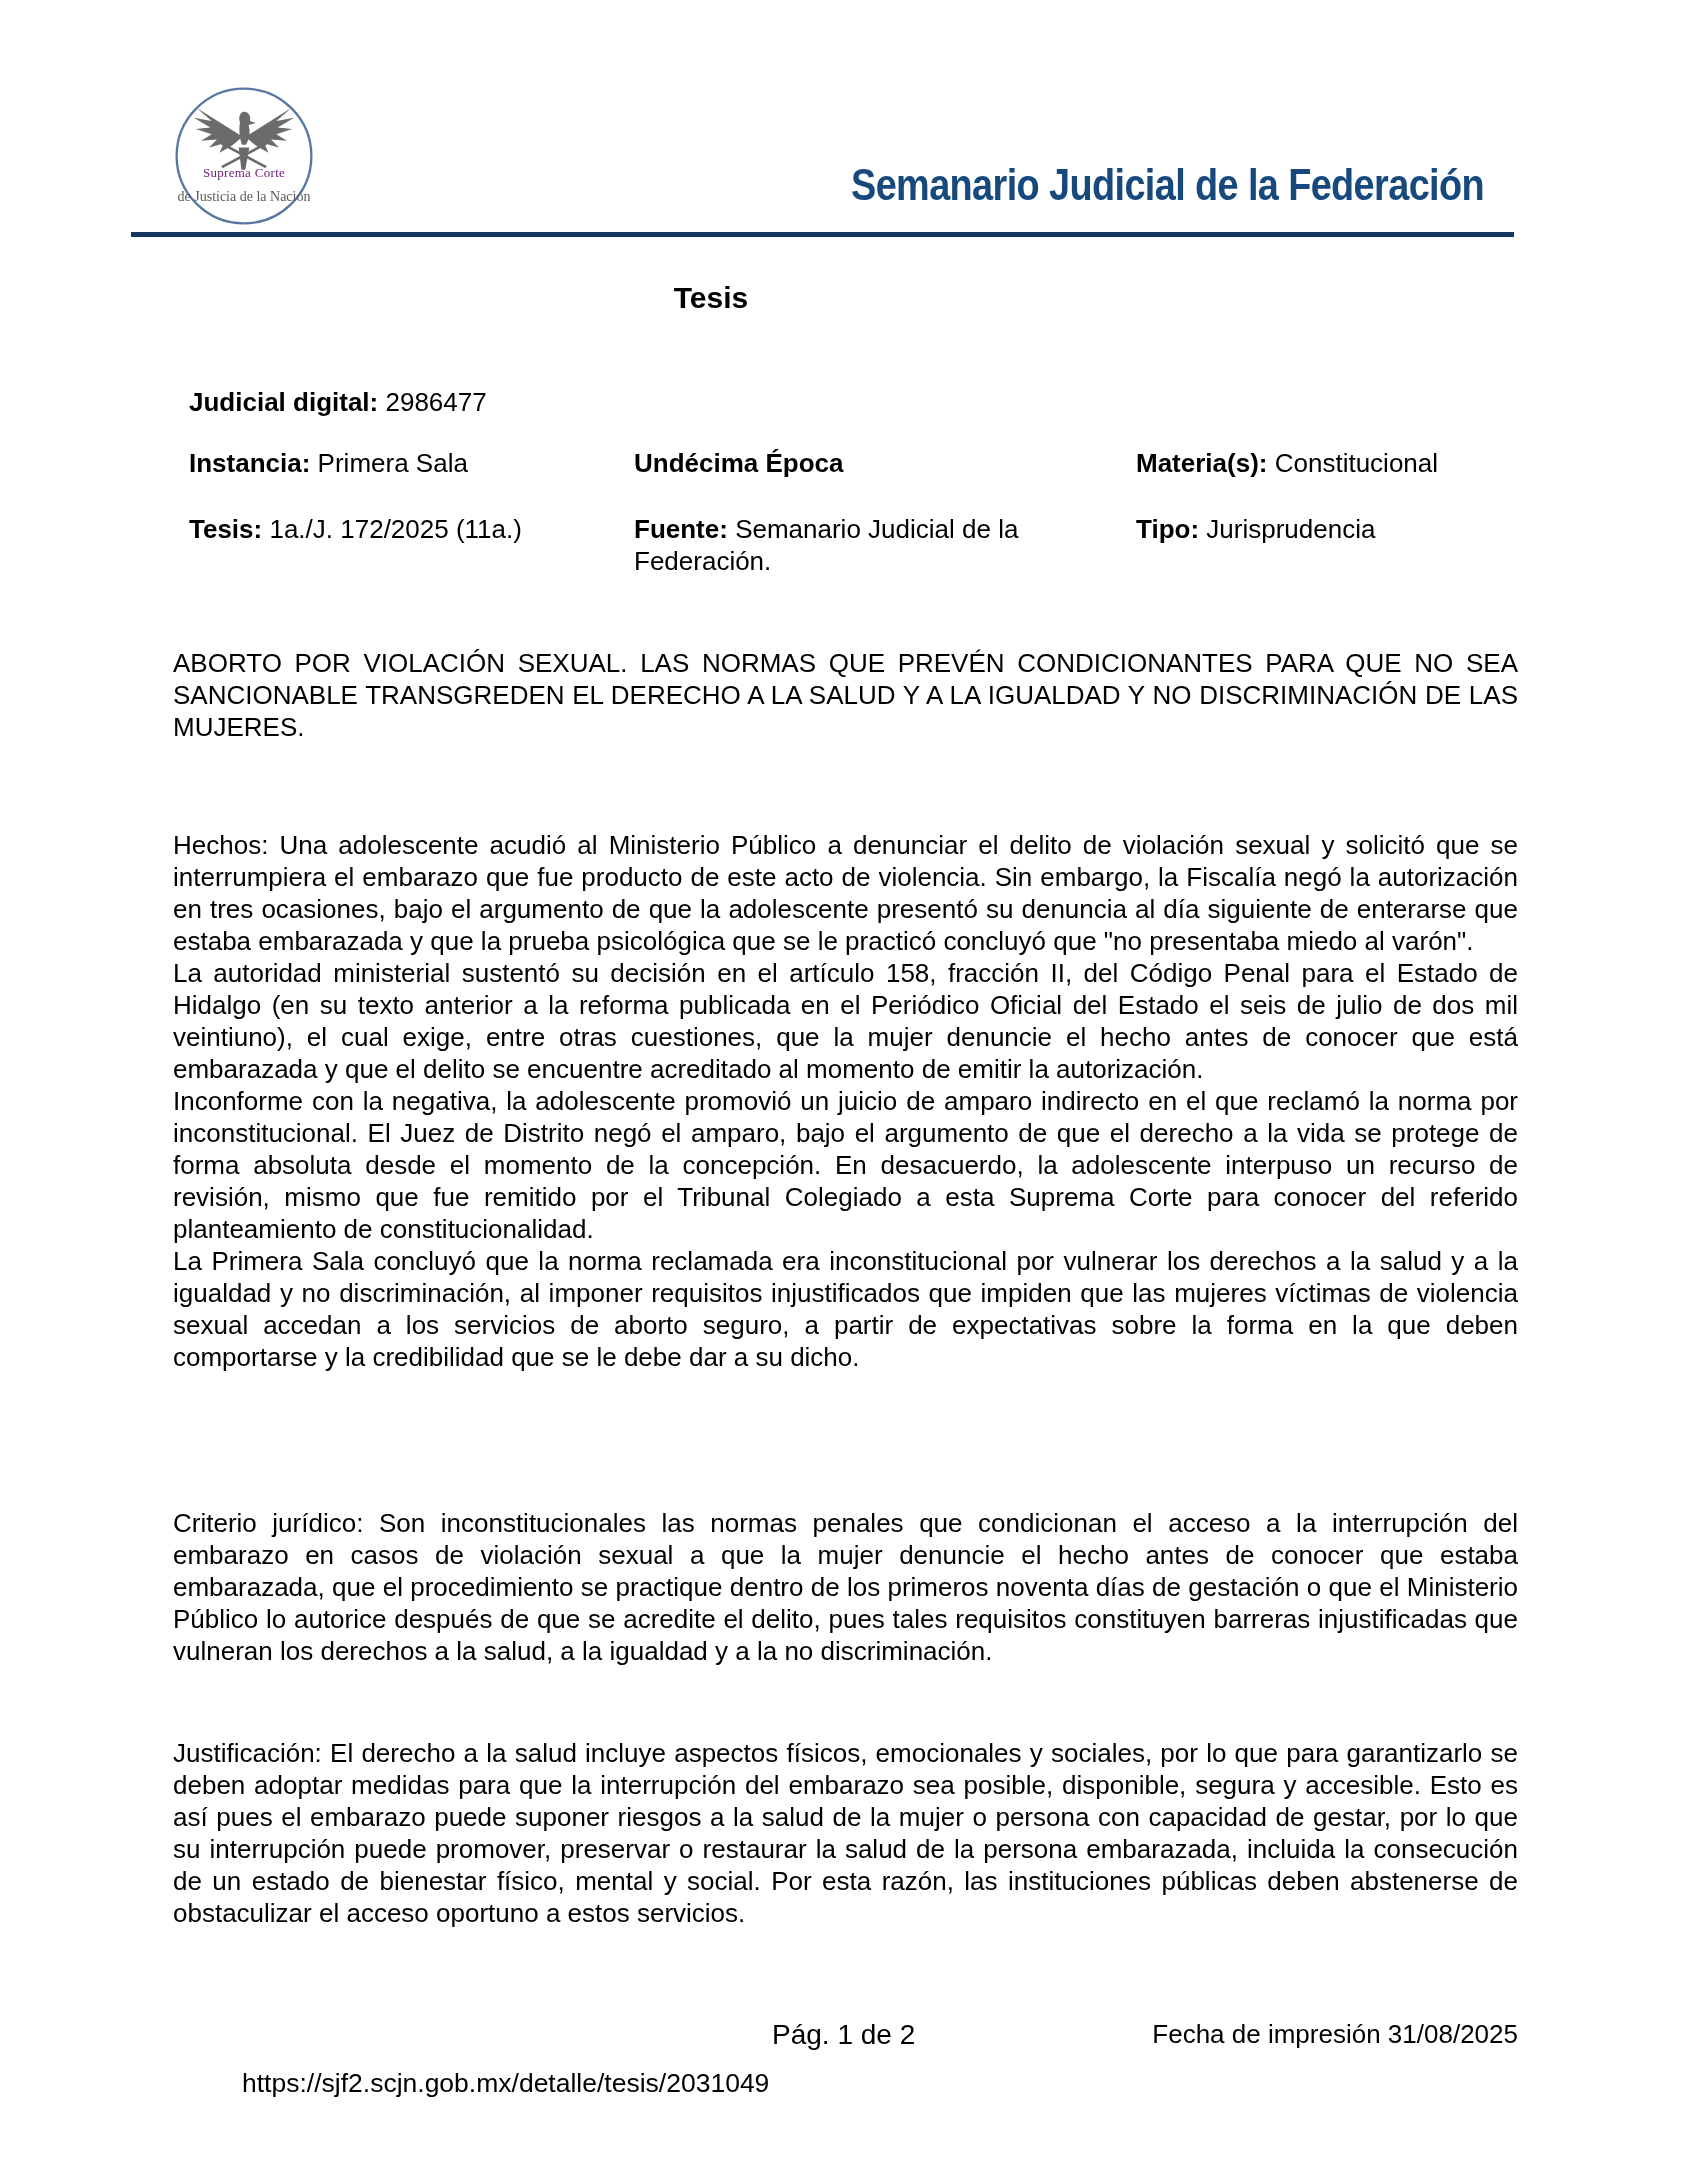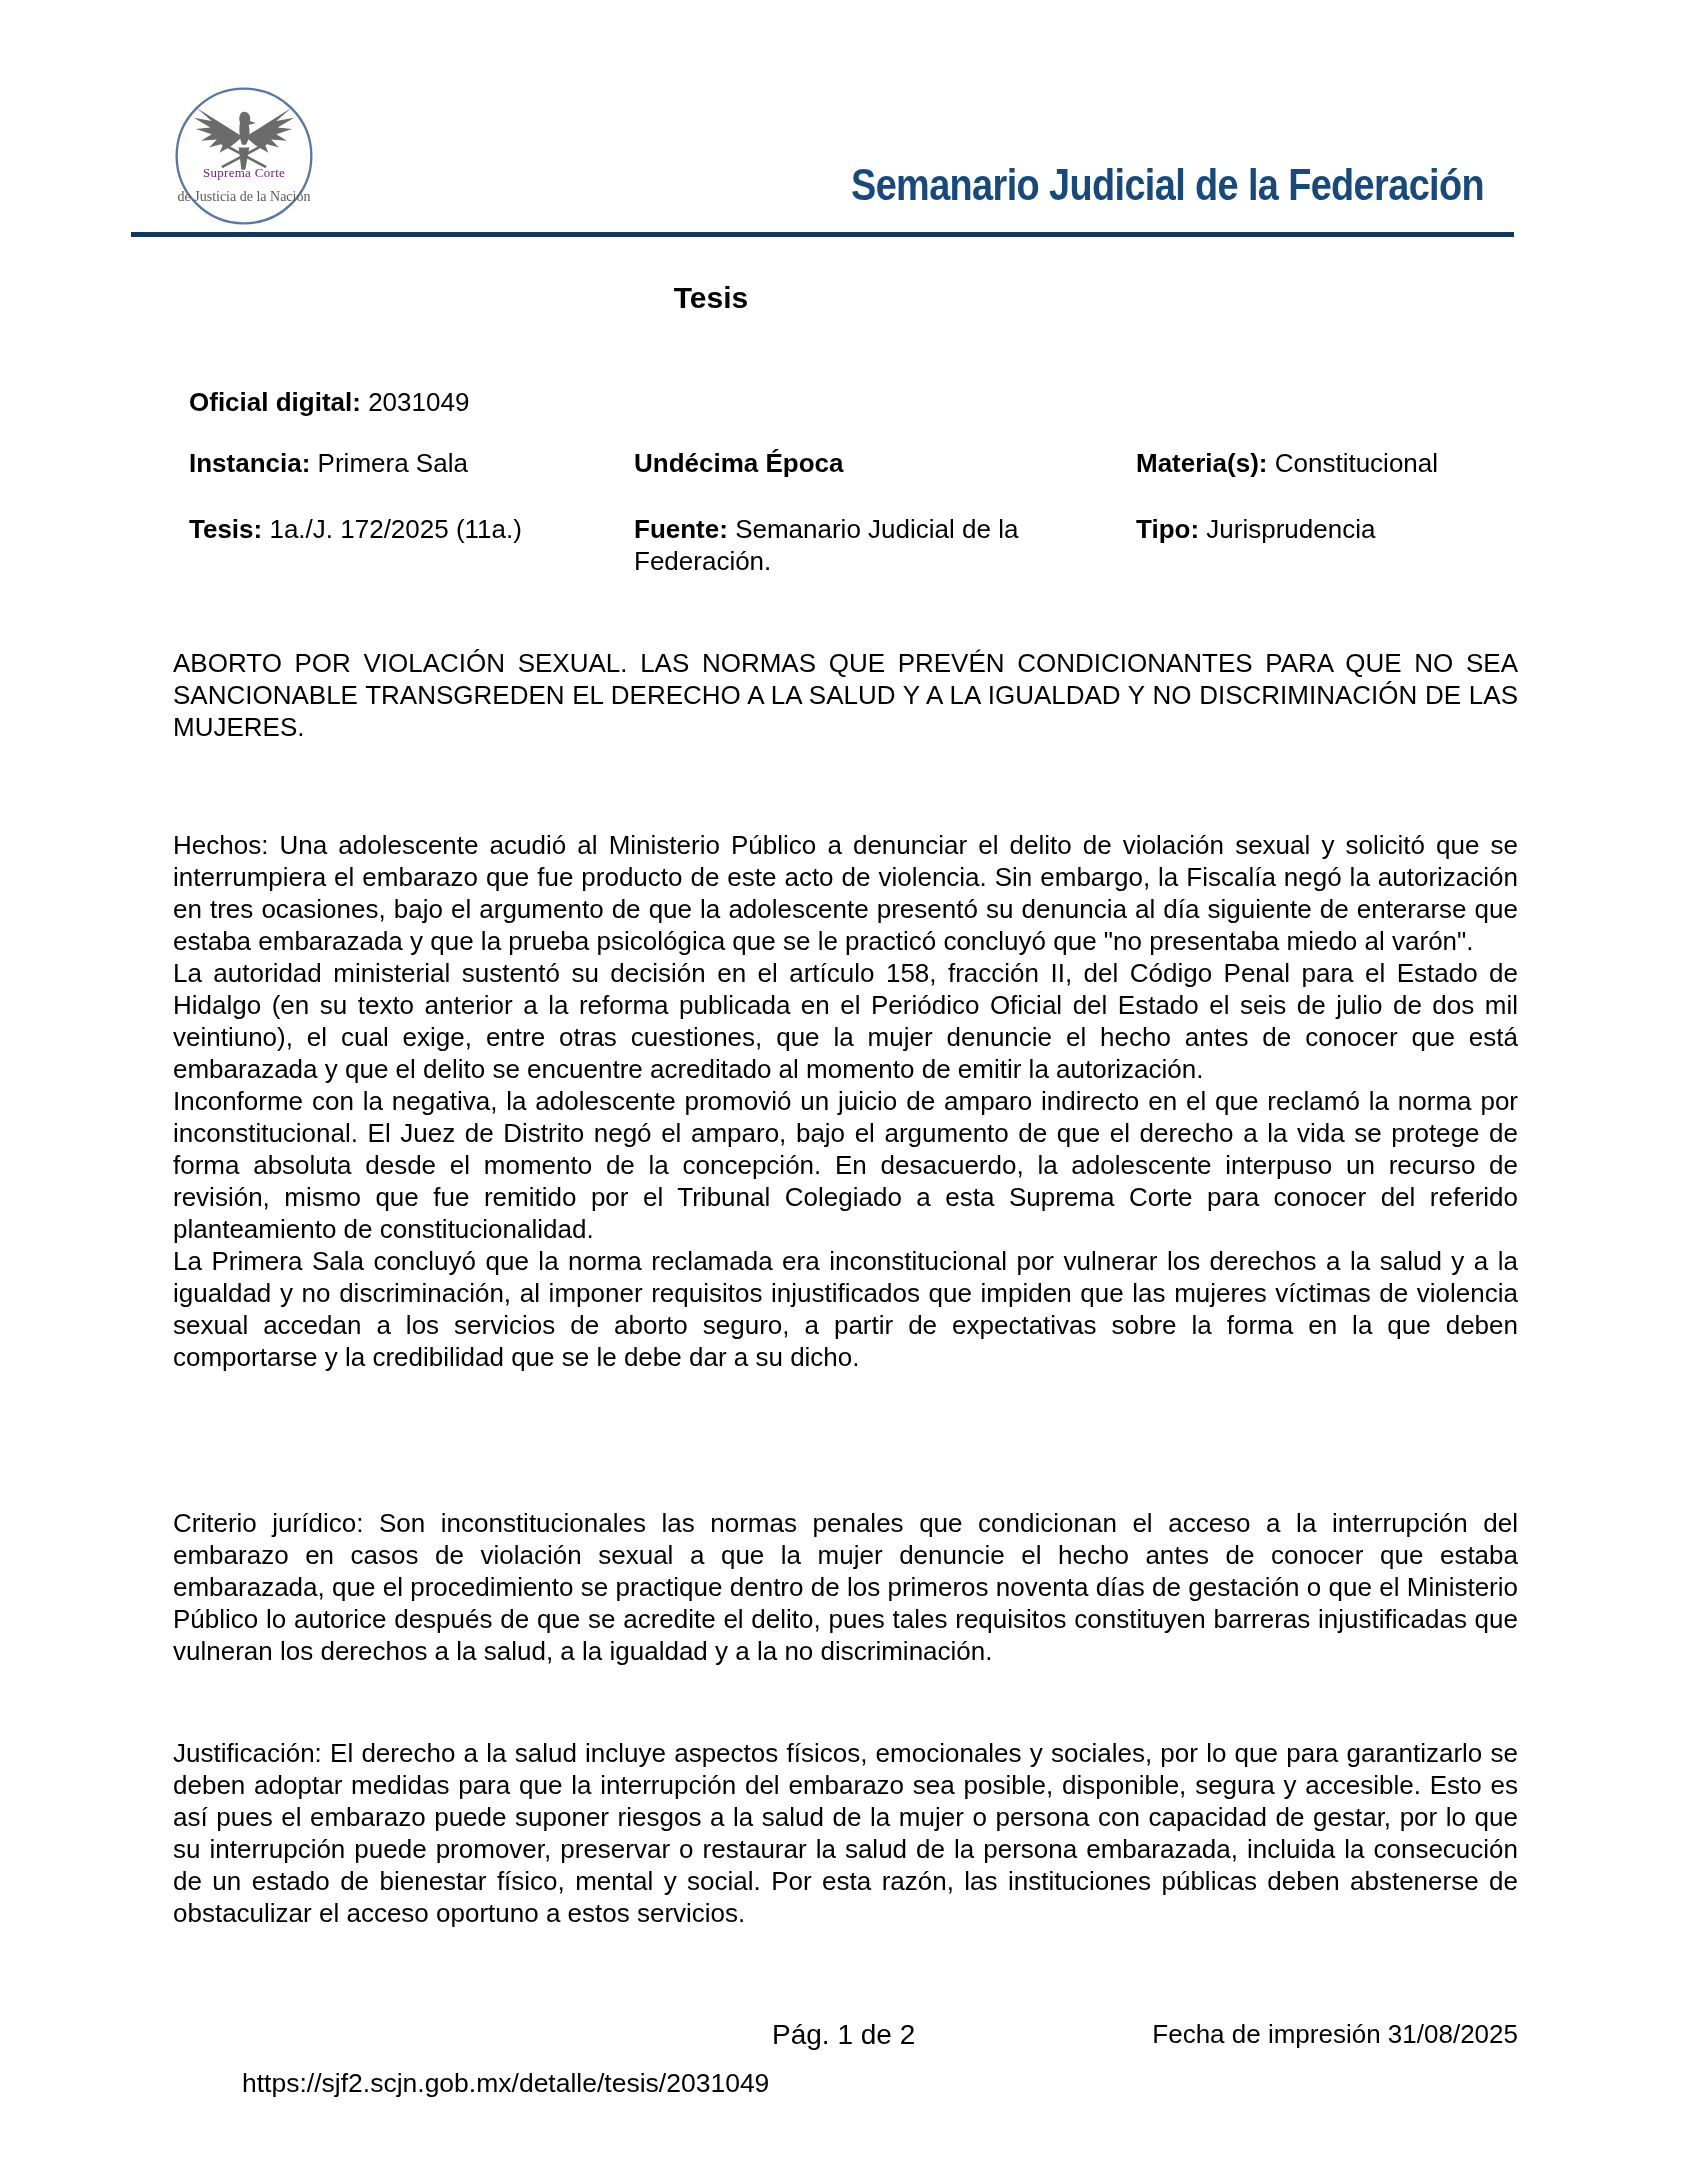--- a/index.html
+++ b/index.html
@@ -64,22 +64,22 @@
 </div>
 <div class="abs logo-text1">Suprema Corte</div>
 <div class="abs logo-text2">de Justicia de la Nación</div>
 
 <div class="abs page-title">Semanario Judicial de la Federación</div>
 <div class="abs header-rule"></div>
 
 <div class="abs doc-heading">Tesis</div>
 
 <div class="abs registro">
-  <span class="meta-label">Oficial digital:</span>
-  <span>2031049</span>
+  <span class="meta-label">Judicial digital:</span>
+  <span>2986477</span>
 </div>
 
 <div class="abs meta-cell m-c1 m-r1">
   <span class="meta-label">Instancia:</span>
   <span>Primera Sala</span>
 </div>
 <div class="abs meta-cell m-c2 m-r1">
   <span class="meta-label">Undécima Época</span>
   <span></span>
 </div>

